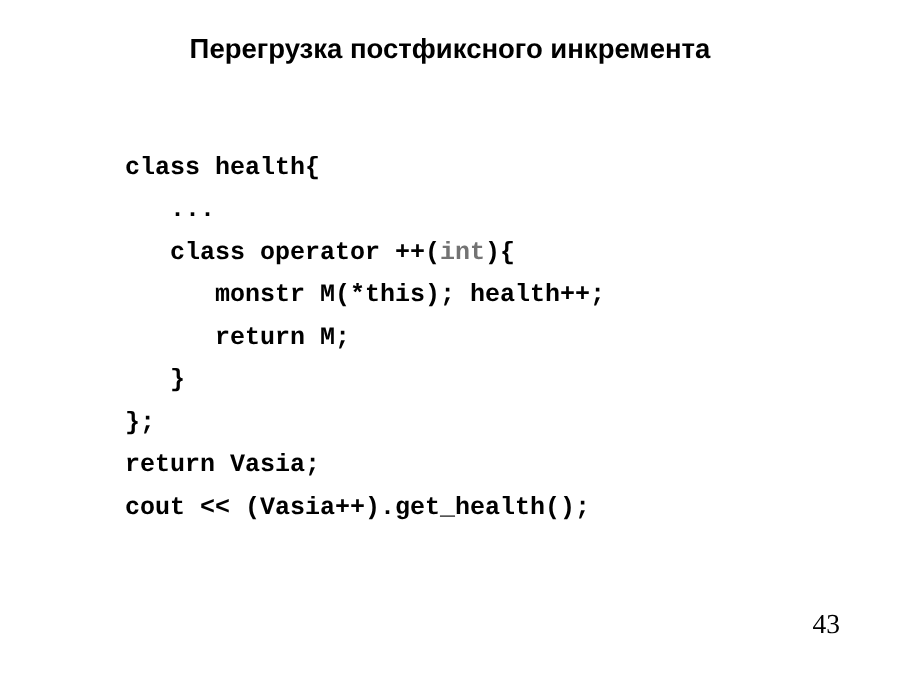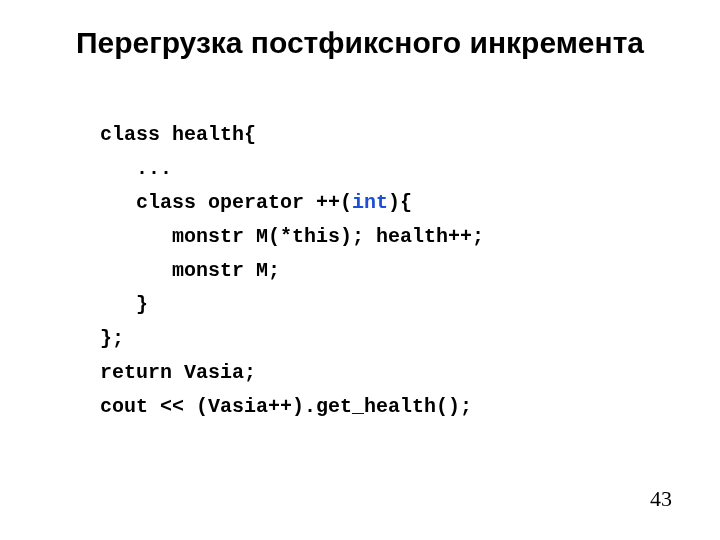--- a/index.html
+++ b/index.html
@@ -19,55 +19,55 @@
     position: relative;
     box-sizing: border-box;
   }
   .title {
     position: absolute;
     top: 26px;
     left: 0;
     width: 100%;
     text-align: center;
     font-weight: bold;
-    font-size: 30px;
+    font-size: 22px;
   }
   .code {
     position: absolute;
     top: 118px;
     left: 100px;
     font-family: "Courier New", Courier, monospace;
     font-size: 20px;
     line-height: 34px;
     font-weight: bold;
     white-space: pre;
   }
   .kw {
-    color: #1d4ed8;
+    color: #737373;
   }
   .page-number {
     position: absolute;
     bottom: 28px;
     right: 48px;
     font-family: "Times New Roman", Times, serif;
     font-size: 22px;
   }
 </style>
 </head>
 <body>
 
 <div class="slide">
 
   <div class="title">Перегрузка постфиксного инкремента</div>
 
   <div class="code"><span>class health{</span>
 <span>   ...</span>
 <span>   class operator ++(</span><span class="kw">int</span><span>){</span>
 <span>      monstr M(*this); health++;</span>
-<span>      monstr M;</span>
+<span>      return M;</span>
 <span>   }</span>
 <span>};</span>
 <span>return Vasia;</span>
 <span>cout &lt;&lt; (Vasia++).get_health();</span></div>
 
   <div class="page-number">43</div>
 
 </div>
 
 </body></html>

